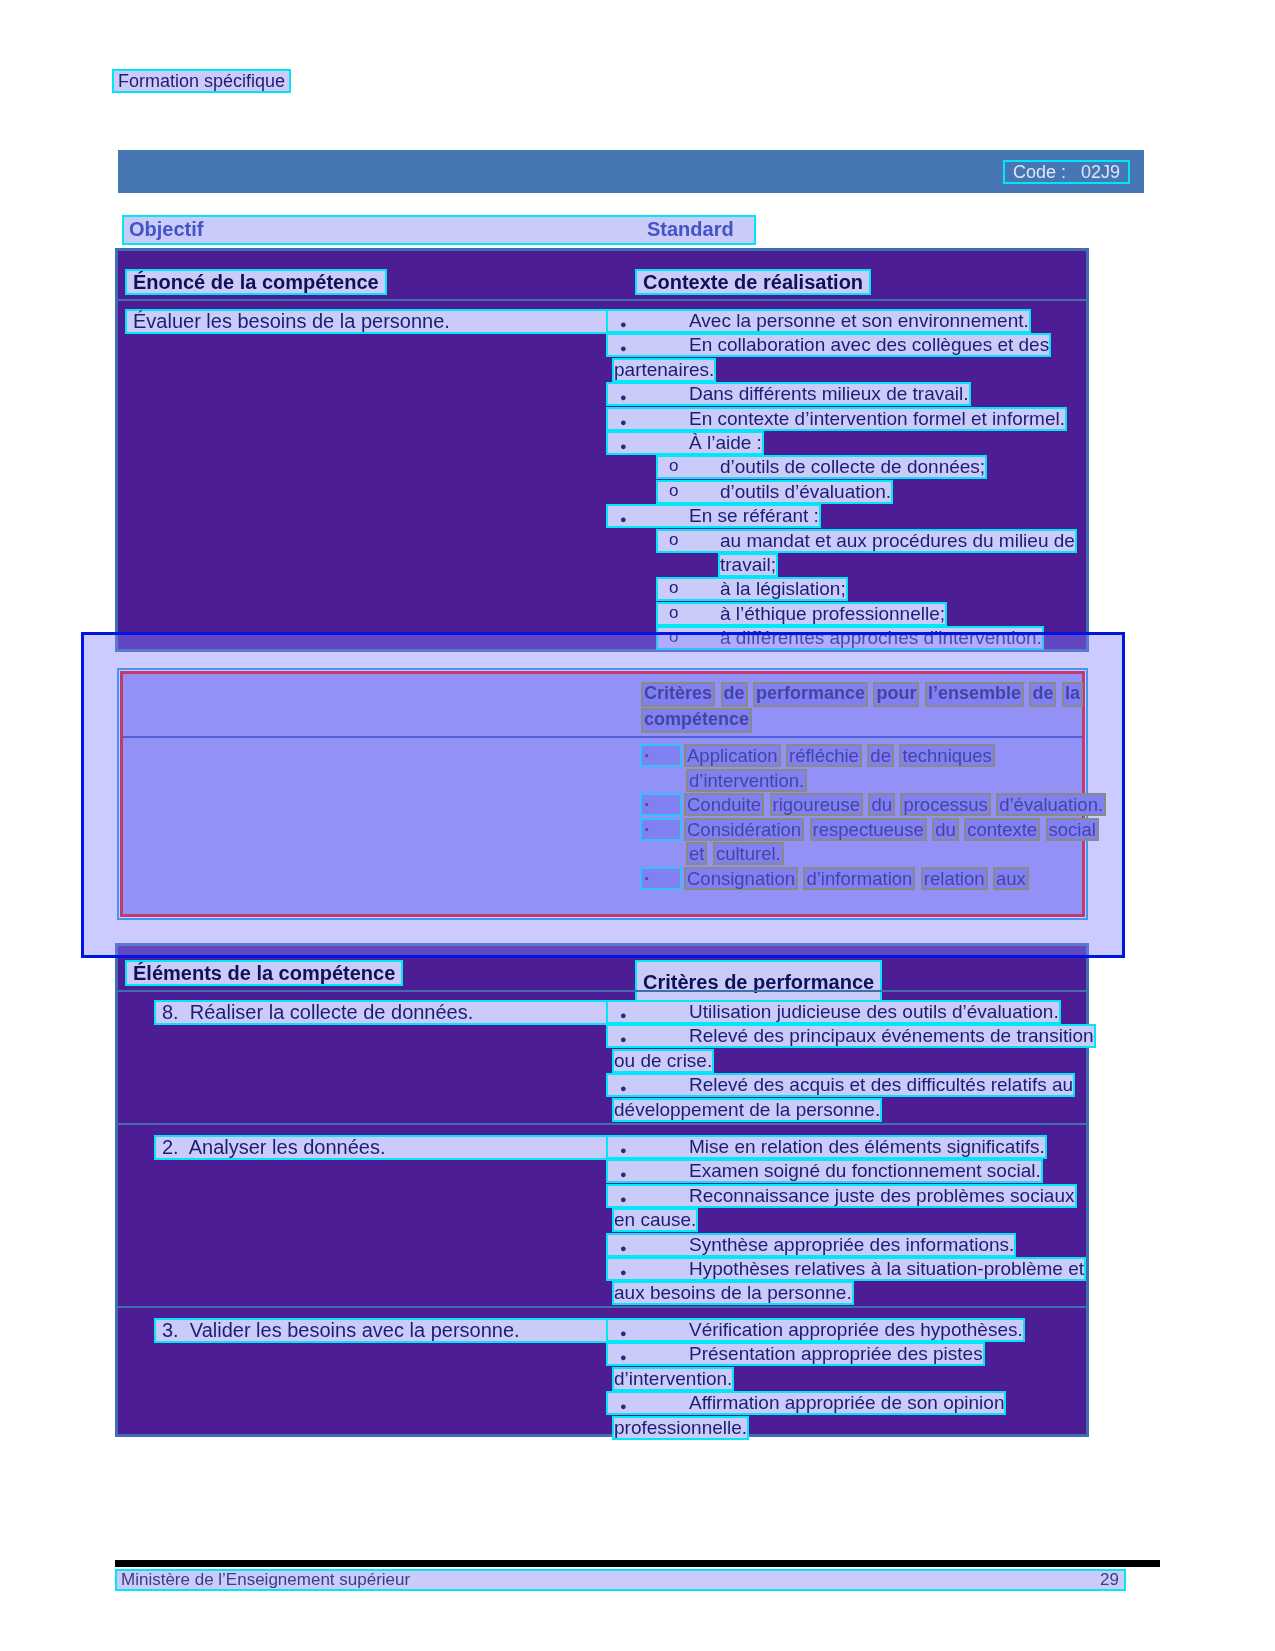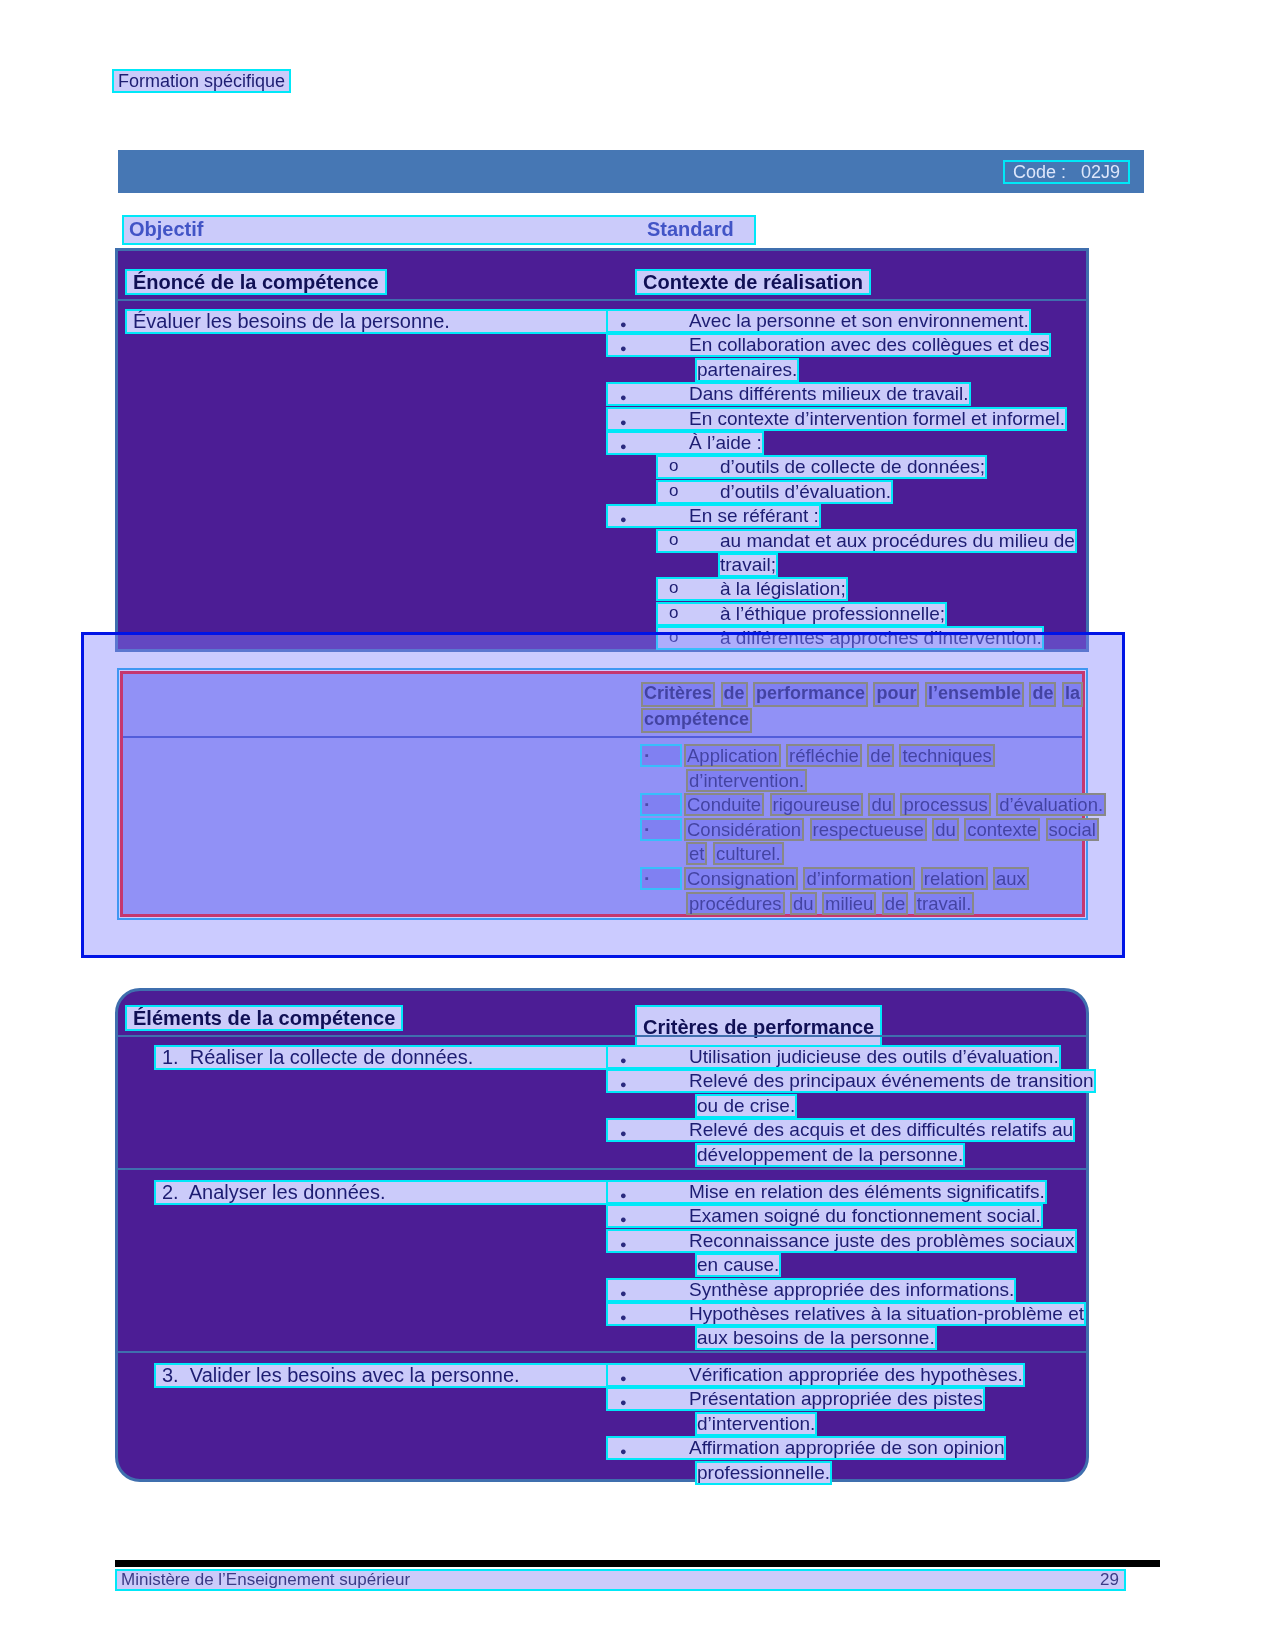--- a/index.html
+++ b/index.html
@@ -19,33 +19,33 @@
 
   
   .objstrip{left:122px;top:215px;width:630px;height:26px;}
   .objstrip span{font-weight:bold;font-size:20px;color:#4254c6;line-height:24px;}
   .standard{position:absolute;left:523px;top:0;}
   .objectif{position:absolute;left:5px;top:0;}
 
   
   .tbl{border:3px solid #3f6fae;background:#4c1d95;}
   .tbl1{left:115px;top:248px;width:968px;height:398px;}
-  .tbl2{left:115px;top:988px;width:968px;height:488px;border-radius:25px;}
+  .tbl2{left:115px;top:943px;width:968px;height:488px;}
   .thead{font-weight:bold;font-size:20px;color:#101055;line-height:22px;}
   .hdivider{left:0;width:100%;border-top:2px solid #3f6fae;}
   .leftcell{left:7px;width:482px;height:21px;font-size:20px;line-height:20px;padding-left:6px;}
 
   
   .list{position:absolute;}
   .ln{height:24.4px;white-space:nowrap;}
   .box{display:inline-block;position:relative;line-height:20px;font-size:19px;}
   .ln.b>.box{padding-left:81px;}
   .ln.s{margin-left:50px;}
   .ln.s>.box{padding-left:62px;}
-  .ln.c{margin-left:83px;padding-left:6px;}
+  .ln.c{padding-left:6px;}
   .ln.cs{margin-left:112px;}
   .mk{position:absolute;color:#2a2a7e;}
   .bdot{left:12px;top:3px;font-size:11px;}
   .so{left:11px;top:-1px;font-size:17px;color:#1d1d72;}
 
   
   .perfouter{left:117px;top:668px;width:967px;height:248px;border:2px solid #0ea5e9;}
   .perfinner{position:absolute;left:1px;top:1px;right:1px;bottom:1px;border:3px solid #f40008;
              background:#9b9bf0;}
   .perftitle{position:absolute;left:518px;top:8px;white-space:nowrap;}
@@ -117,31 +117,30 @@
           <div class="wln"><span class="w">compétence</span> </div>
         </div>
       <div class="perfdivider"></div>
       <div class="perflist">
           <div class="wln"><span class="leadbox"><span class="mk">▪</span></span><span class="w">Application</span> <span class="w">réfléchie</span> <span class="w">de</span> <span class="w">techniques</span> </div>
           <div class="wln wc"><span class="w">d’intervention.</span> </div>
           <div class="wln"><span class="leadbox"><span class="mk">▪</span></span><span class="w">Conduite</span> <span class="w">rigoureuse</span> <span class="w">du</span> <span class="w">processus</span> <span class="w">d’évaluation.</span> </div>
           <div class="wln"><span class="leadbox"><span class="mk">▪</span></span><span class="w">Considération</span> <span class="w">respectueuse</span> <span class="w">du</span> <span class="w">contexte</span> <span class="w">social</span> </div>
           <div class="wln wc"><span class="w">et</span> <span class="w">culturel.</span> </div>
           <div class="wln"><span class="leadbox"><span class="mk">▪</span></span><span class="w">Consignation</span> <span class="w">d’information</span> <span class="w">relation</span> <span class="w">aux</span> </div>
-          <div class="wln wc"><span class="w">procédures</span> <span class="w">du</span> <span class="w">milieu</span> <span class="w">de</span> <span class="w">travail.</span> </div>
         </div>
     </div>
   </div>
 
   <div class="abs tbl tbl2">
     <span class="abs hl thead" style="left:7px;top:14px;padding:0 6px;">Éléments de la compétence</span>
     <span class="abs hl thead" style="left:517px;top:14px;padding:9px 6px;">Critères de performance</span>
     <div class="abs hdivider" style="top:44px;"></div>
 
-    <span class="abs hl leftcell pre" style="top:54px;">1.  Réaliser la collecte de données.</span>
+    <span class="abs hl leftcell pre" style="top:54px;">8.  Réaliser la collecte de données.</span>
     <div class="list" style="left:488px;top:54px;">
         <div class="ln b"><span class="box hl"><span class="mk bdot">●</span>Utilisation judicieuse des outils d’évaluation.</span></div>
         <div class="ln b"><span class="box hl"><span class="mk bdot">●</span>Relevé des principaux événements de transition</span></div>
         <div class="ln c"><span class="box hl">ou de crise.</span></div>
         <div class="ln b"><span class="box hl"><span class="mk bdot">●</span>Relevé des acquis et des difficultés relatifs au</span></div>
         <div class="ln c"><span class="box hl">développement de la personne.</span></div>
       </div>
     <div class="abs hdivider" style="top:177px;"></div>
 
     <span class="abs hl leftcell pre" style="top:189px;">2.  Analyser les données.</span>

